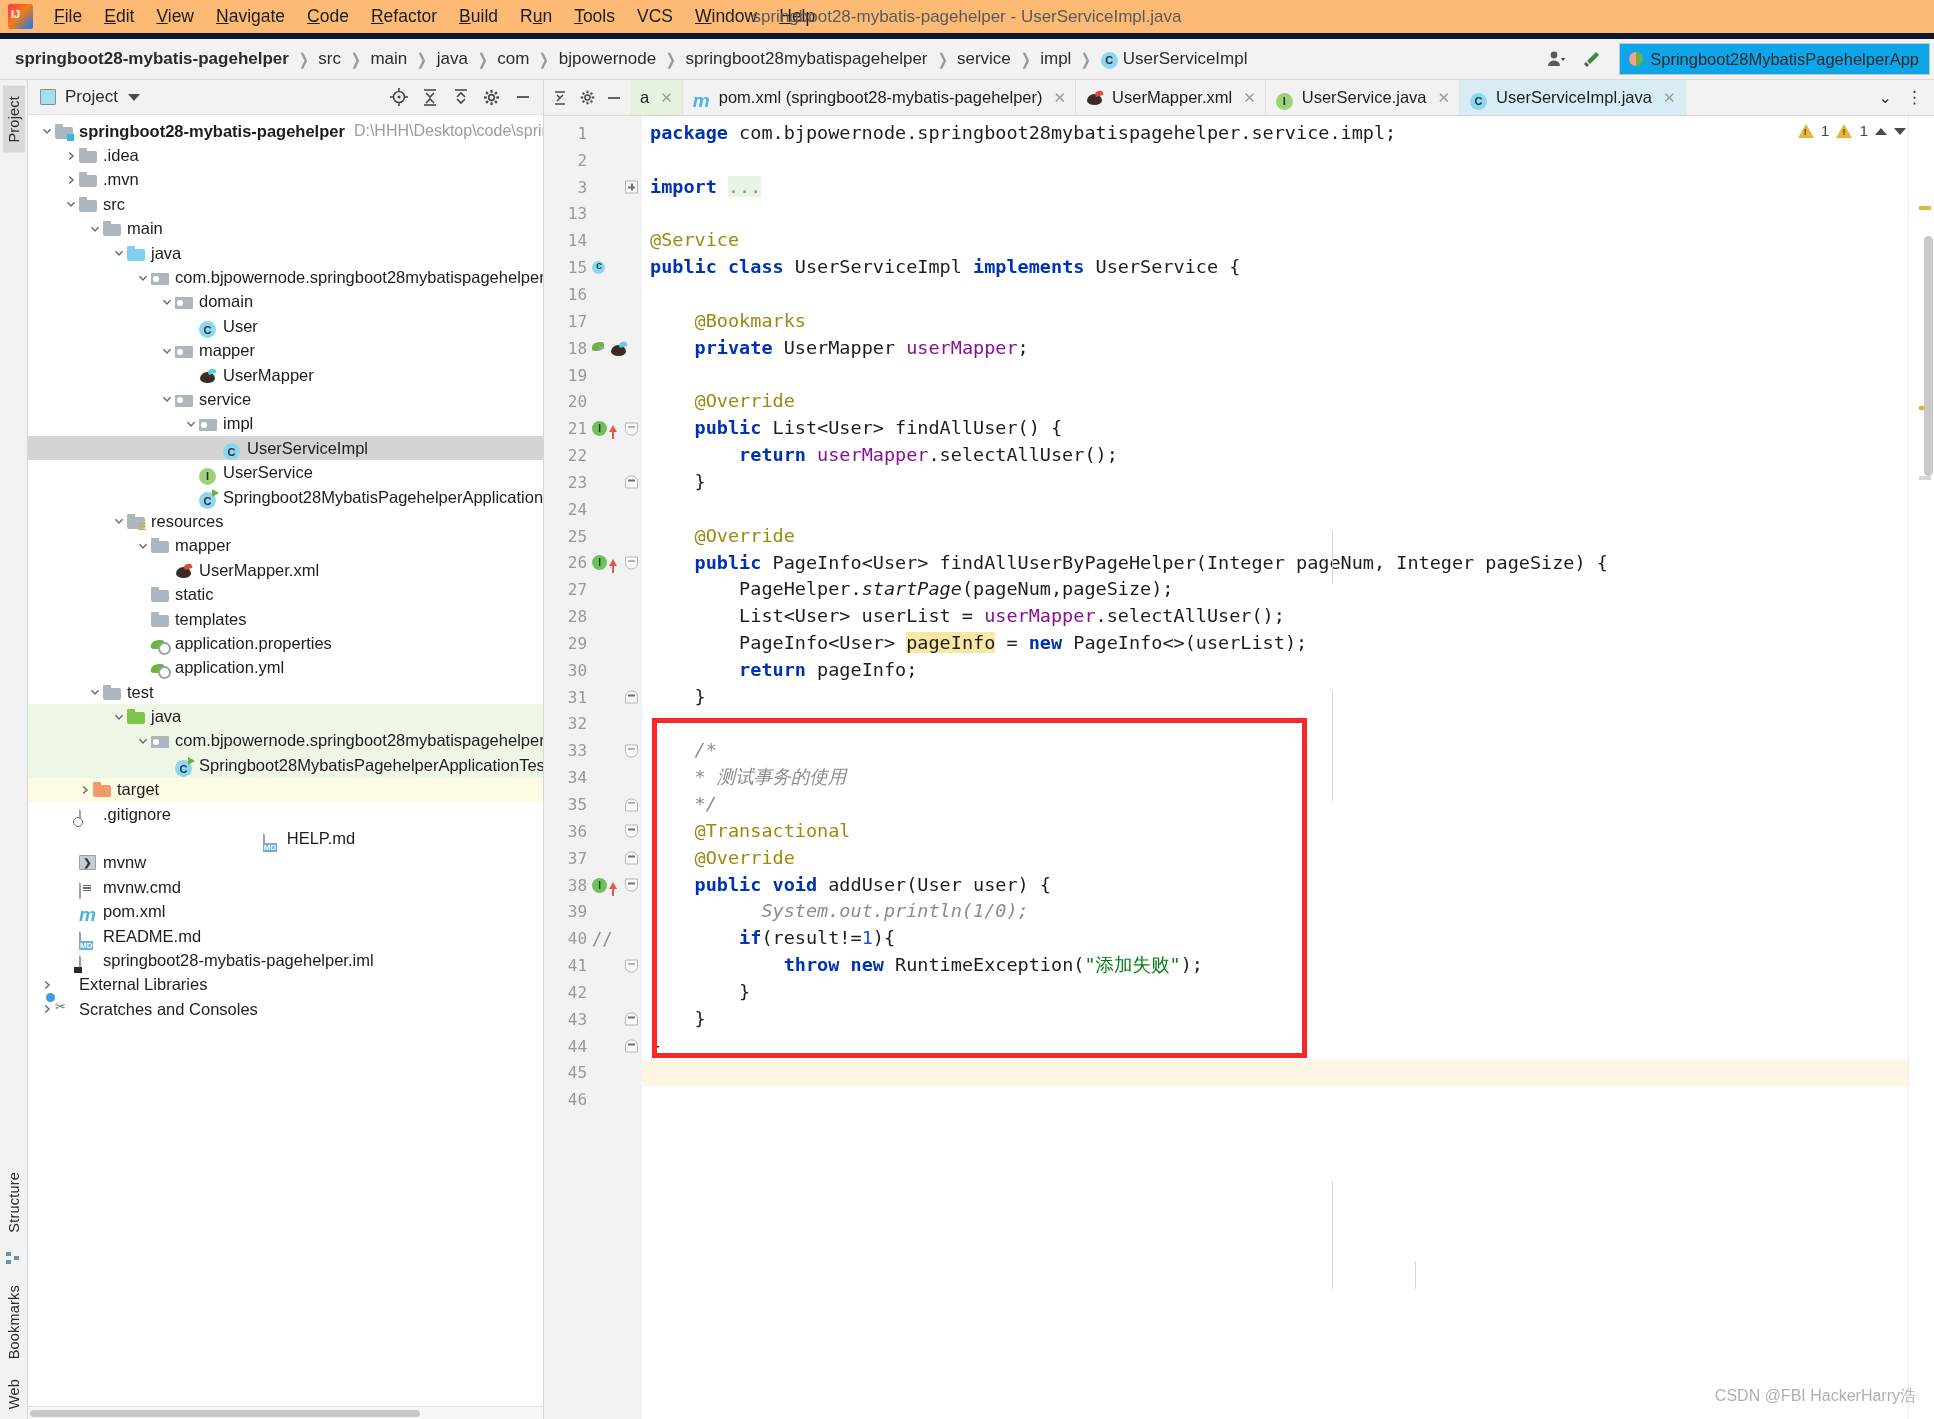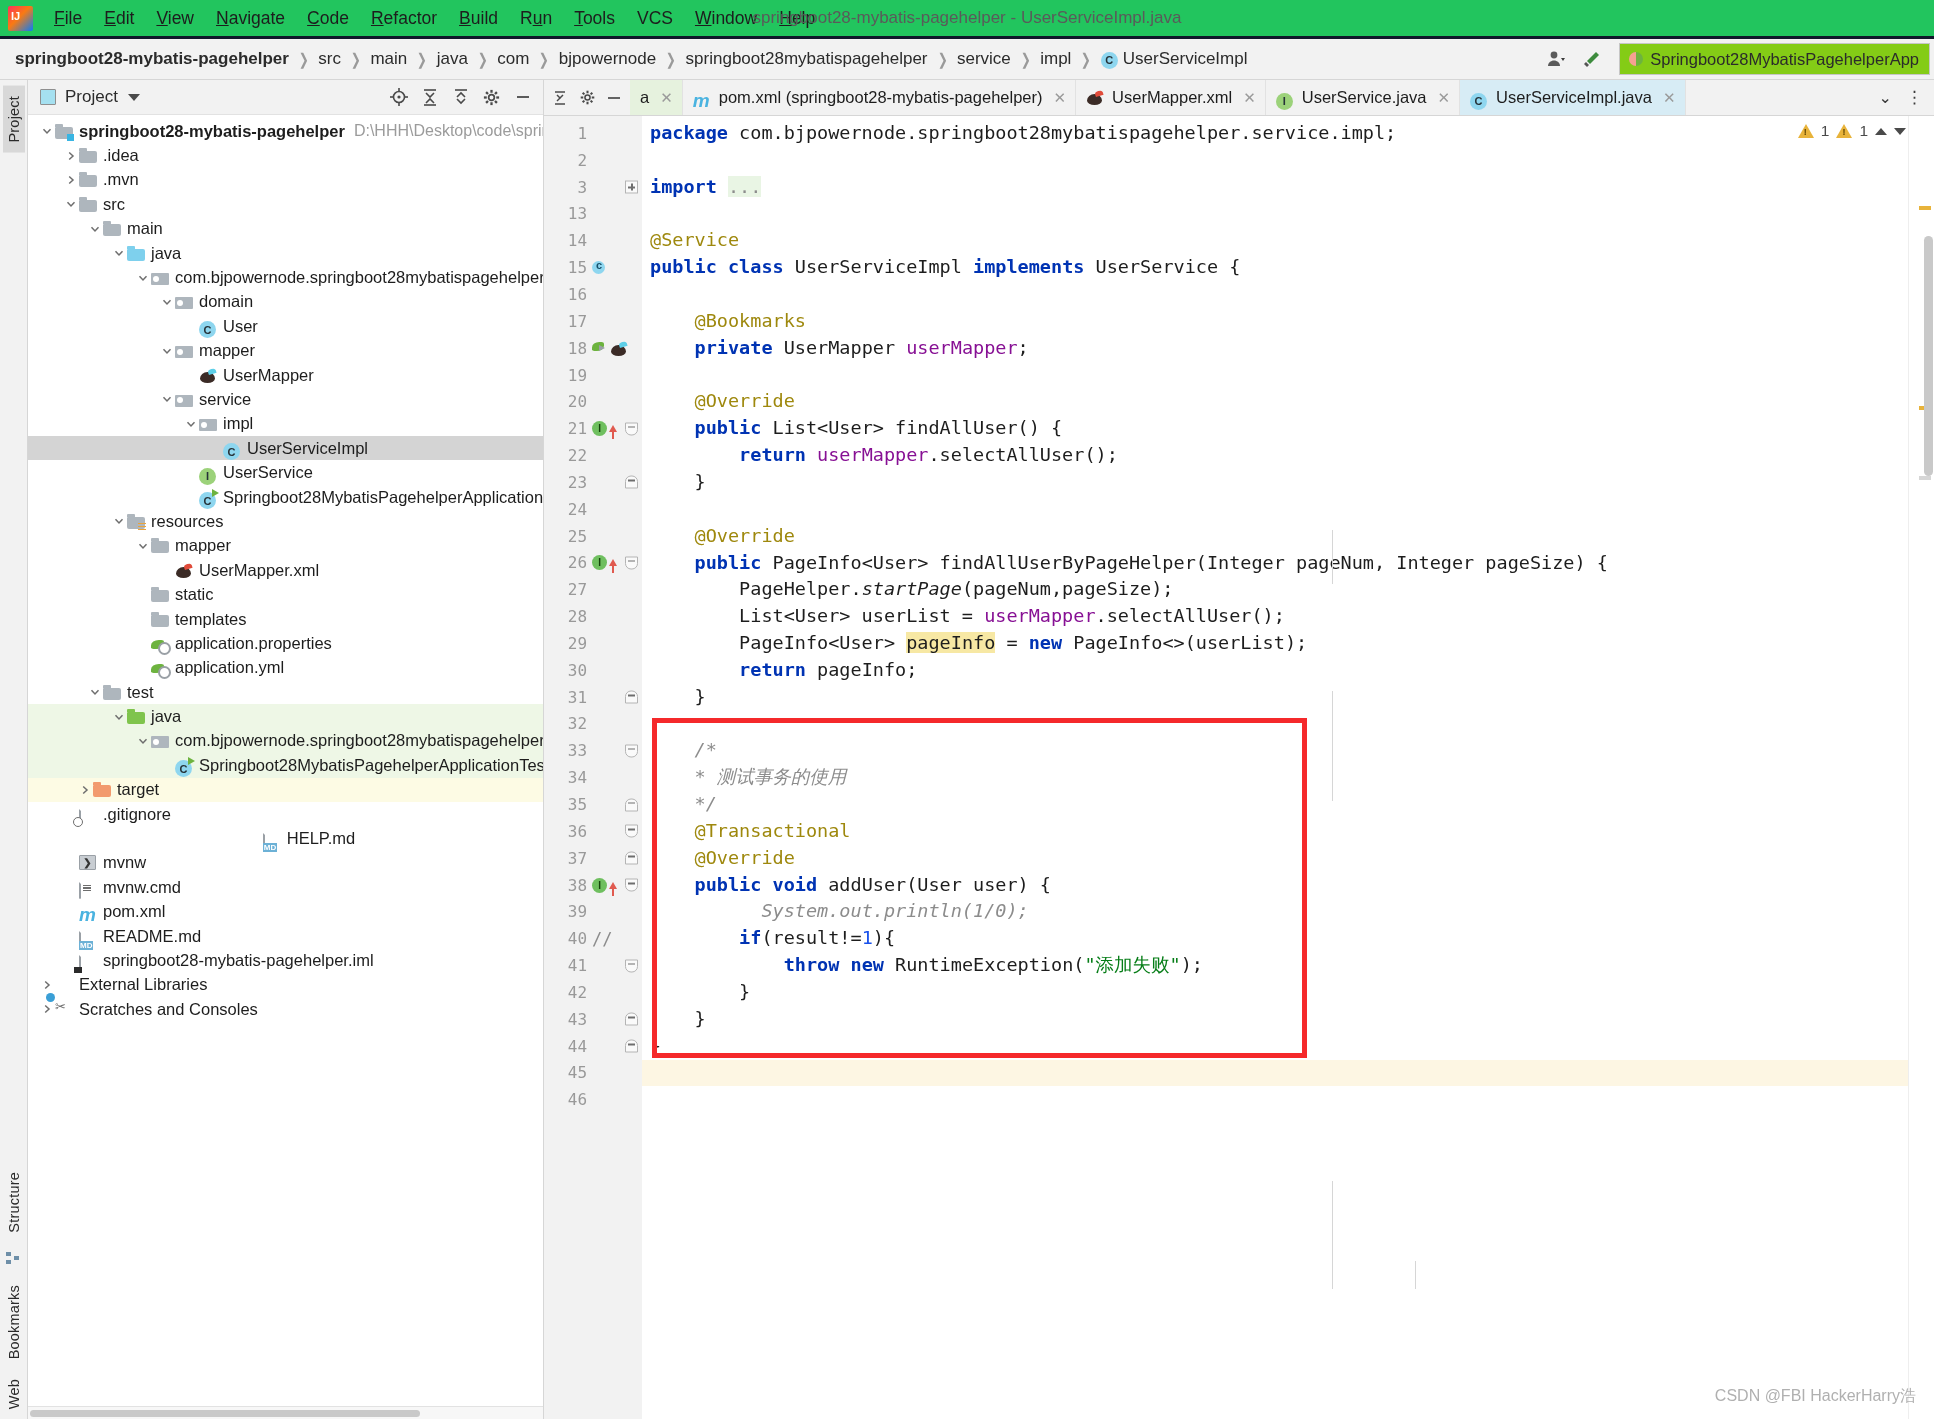--- a/index.html
+++ b/index.html
@@ -13,24 +13,24 @@
   .app {
     width: 1934px; height: 1419px;
     position: relative;
     display: flex; flex-direction: column;
     background: #f2f2f2;
   }
 
   
   .menubar {
     height: 39px; min-height: 39px;
-    background: #22c55e;
+    background: #fdba74;
     display: flex; align-items: center;
     padding-left: 8px;
-    border-bottom: 3px solid #0f172a;
+    border-bottom: 6px solid #0f172a;
     position: relative;
   }
   .ij-logo {
     width: 25px; height: 25px; margin-right: 10px;
     position: relative; flex: none;
     background: linear-gradient(135deg,#fe315d 0%,#f97a12 45%,#087cfa 100%);
     border-radius: 2px;
   }
   .ij-logo::after {
     content: "IJ";
@@ -65,21 +65,21 @@
   .crumb-sep {
     color: #9a9a9a; font-size: 16px; margin: 0 5px;
     transform: scaleX(0.75); display: inline-block;
   }
   .nav-right { margin-left: auto; display: flex; align-items: center; gap: 2px; padding-right: 4px; }
   .nav-btn {
     width: 34px; height: 30px; display: flex;
     align-items: center; justify-content: center;
   }
   .run-config {
-    height: 32px; background: #84cc16; border: 1px solid #c6c6c6;
+    height: 32px; background: #0ea5e9; border: 1px solid #c6c6c6;
     display: flex; align-items: center; gap: 7px;
     padding: 0 10px 0 9px; font-size: 16.5px; color: #2b2b2b;
     white-space: nowrap; max-width: 430px; overflow: hidden;
     margin-left: 8px;
   }
   .springicon {
     width: 14px; height: 14px; border-radius: 50%; flex: none;
     background: linear-gradient(90deg,#f5a192 50%, #6db33f 50%);
   }
 

